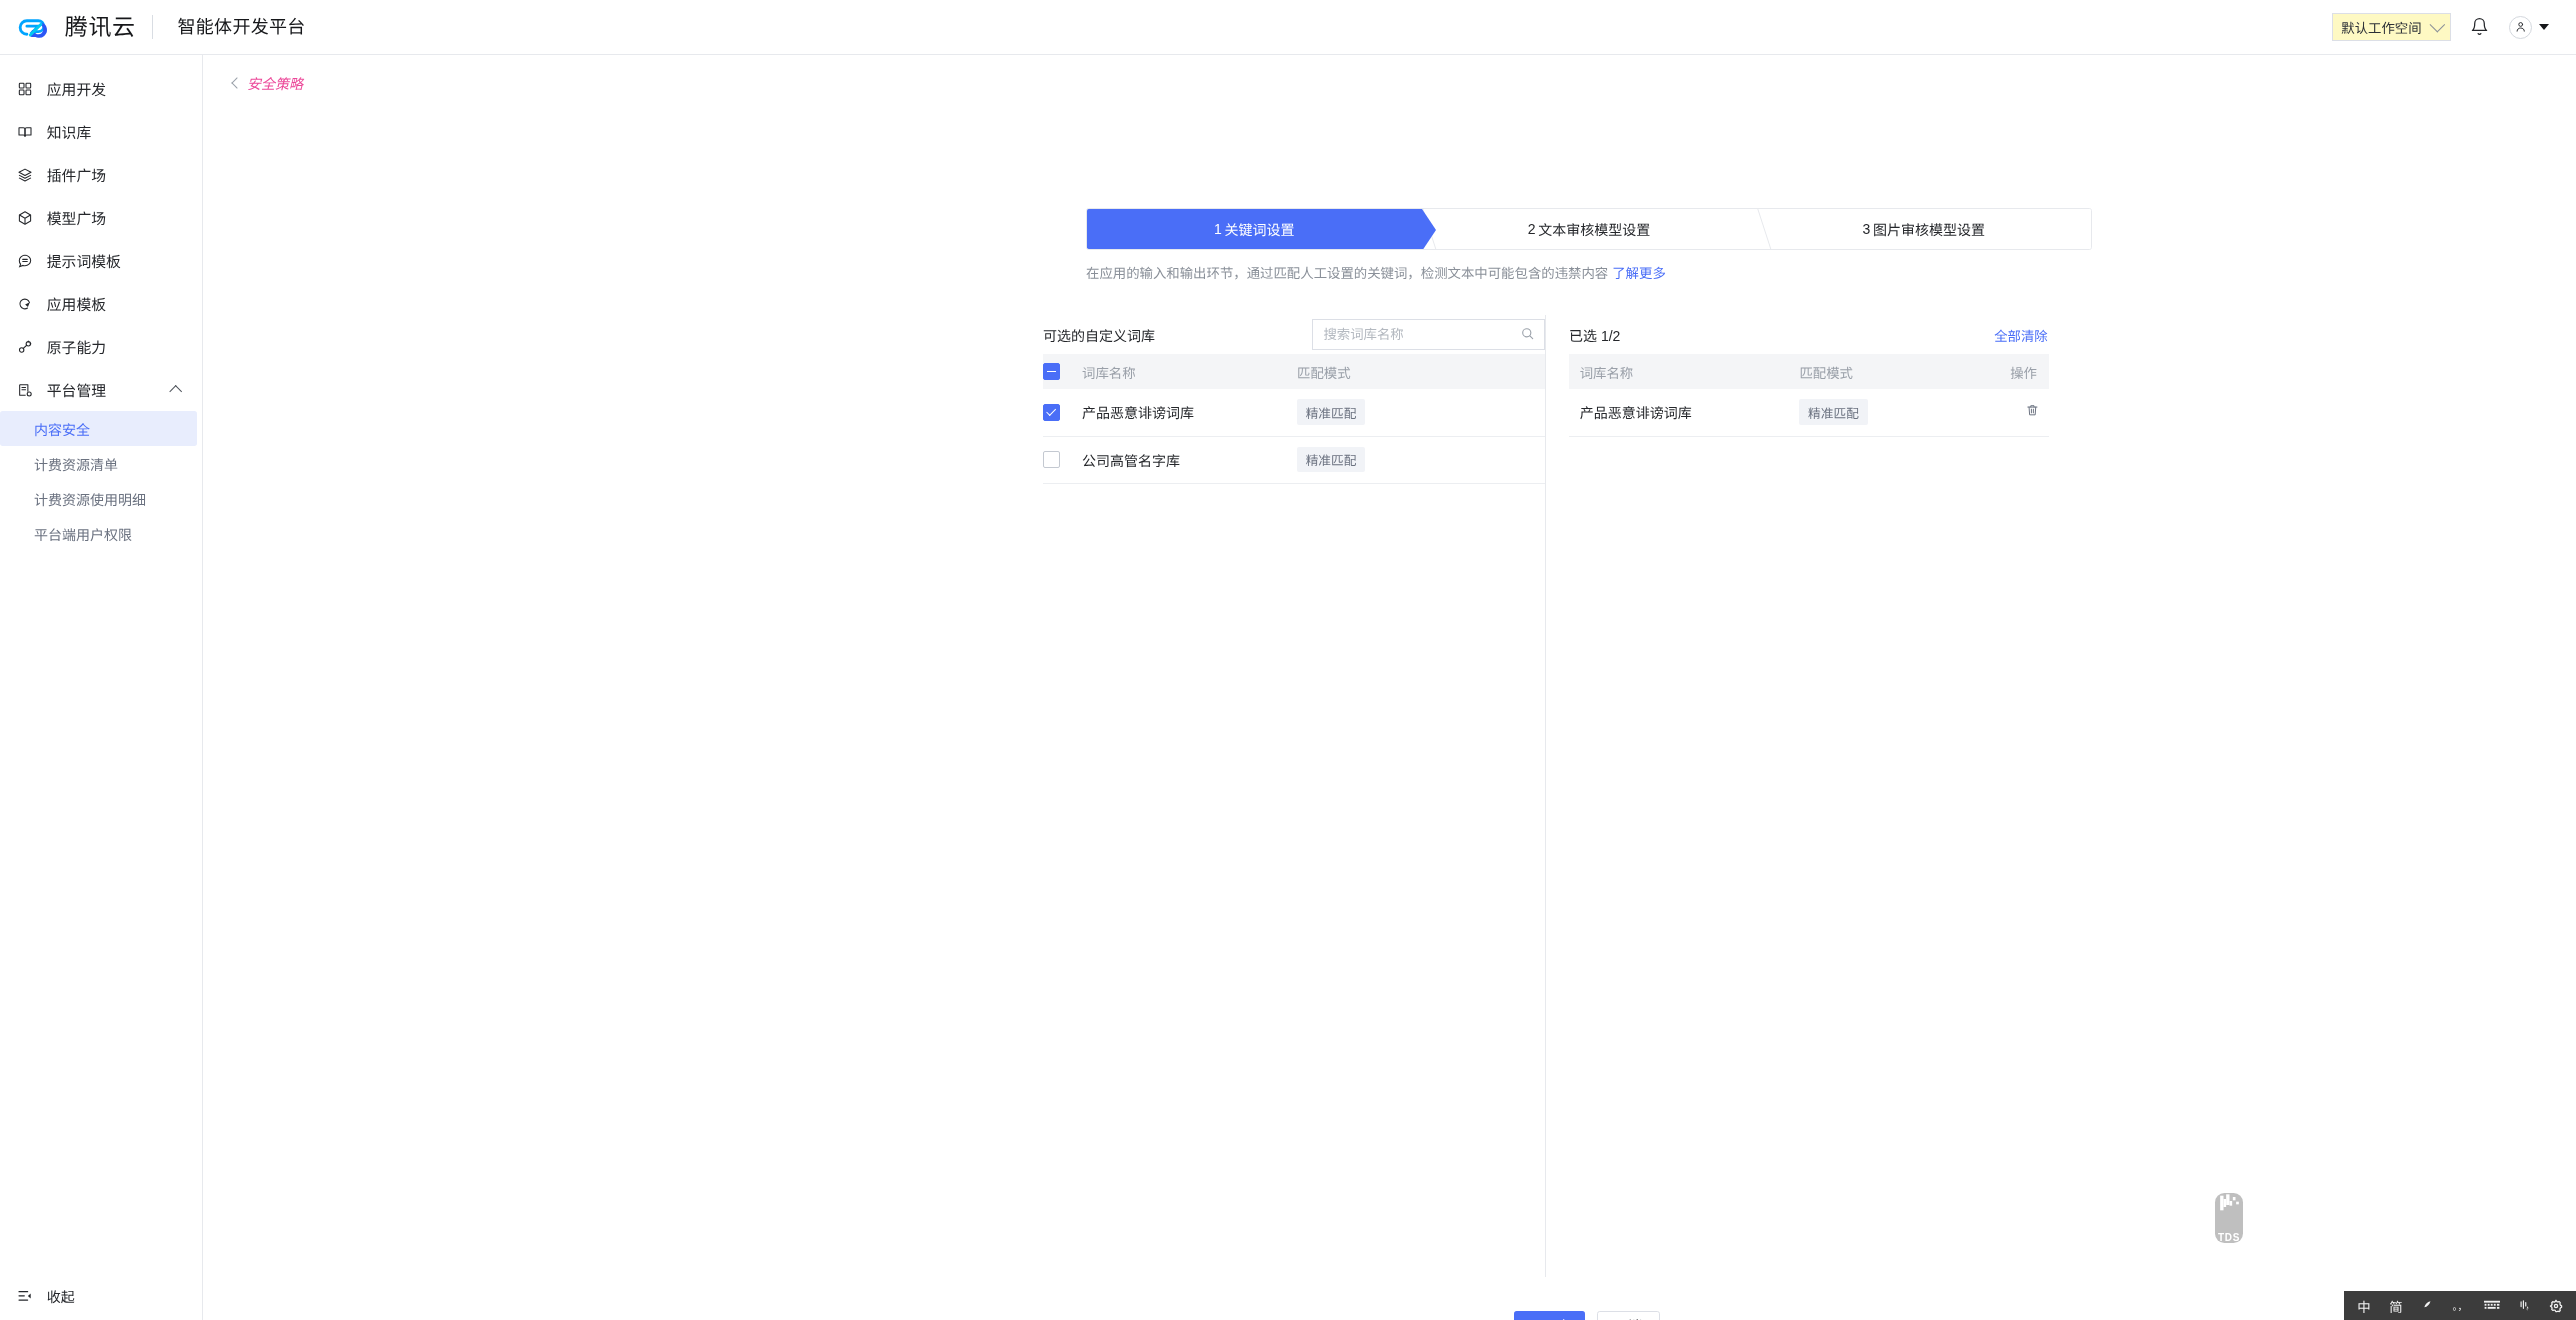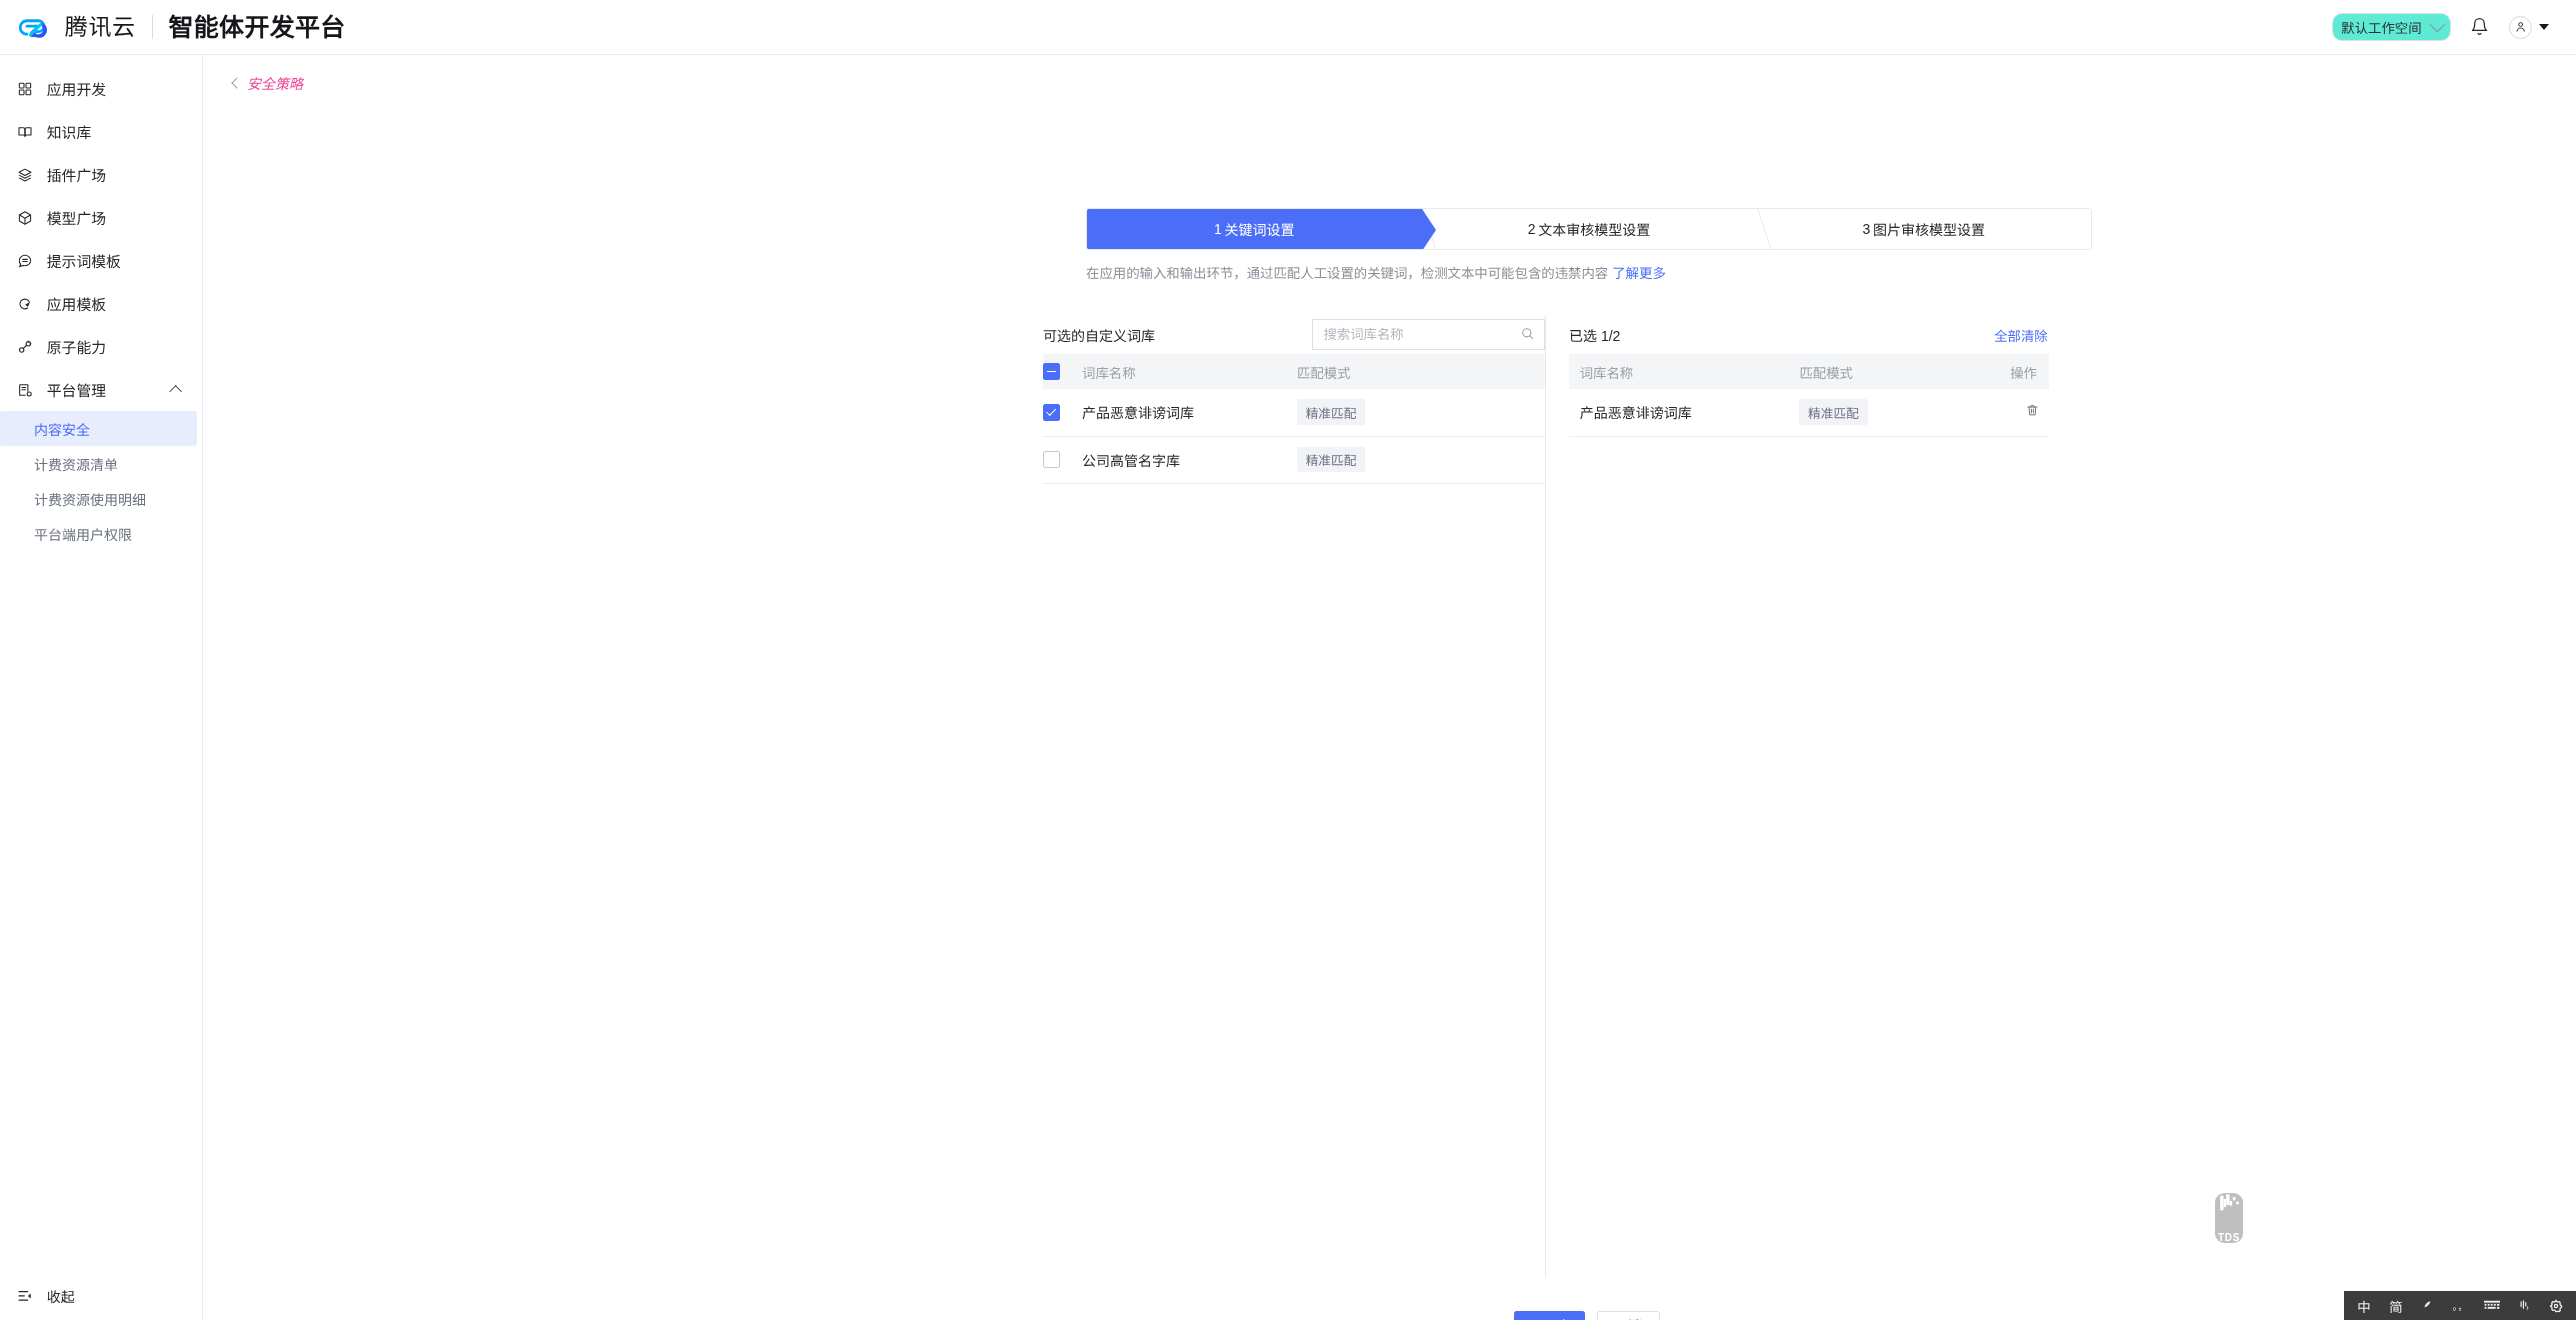--- a/index.html
+++ b/index.html
@@ -22,28 +22,28 @@
   .brand { display: flex; align-items: center; padding-left: 18px; gap: 0; }
   .brand-logo { width: 38px; height: 31px; display: block; flex: none; }
   .brand-name {
     font-size: 23px; color: #16171a; font-weight: 400; letter-spacing: 0.7px;
     margin-left: 8.7px; line-height: 1;
   }
   .brand-sep {
     width: 0.7px; height: 24px; background: #d9dde3; margin: 0 16px;
   }
   .brand-sub {
-    font-size: 25px; color: #16171a; font-weight: 700; letter-spacing: 0.3px; line-height: 1;
+    font-size: 18px; color: #16171a; font-weight: 400; letter-spacing: 0.3px; line-height: 1; margin-left: 9px;
   }
 
   .top-right { display: flex; align-items: center; padding-right: 27px; gap: 0; }
   .ws-select {
-    width: 119px; height: 28px; border: 0.7px solid #dcdfe6; border-radius: 10px;
+    width: 119px; height: 28px; border: 0.7px solid #dcdfe6; border-radius: 0;
     display: flex; align-items: center; justify-content: space-between;
-    padding: 0 7.4px 0 8.7px; background: #5eead4; cursor: pointer;
+    padding: 0 7.4px 0 8.7px; background: #fef9c3; cursor: pointer;
   }
   .ws-select-label { font-size: 13.4px; color: #2b2f36; white-space: nowrap; }
   .chev-down {
     width: 10.7px; height: 10.7px; border-right: 1.1px solid #8a9099; border-bottom: 1.1px solid #8a9099;
     transform: rotate(45deg) translate(-2px,-2px); flex: none;
   }
   .bell-btn { width: 36px; height: 36px; display:flex; align-items:center; justify-content:center; margin-left: 10.7px; cursor:pointer; }
   .avatar-wrap { display:flex; align-items:center; margin-left: 12px; cursor: pointer; gap: 6.7px; }
   .avatar {
     width: 23px; height: 23px; border-radius: 50%; border: 0.7px solid #d4d8de;

